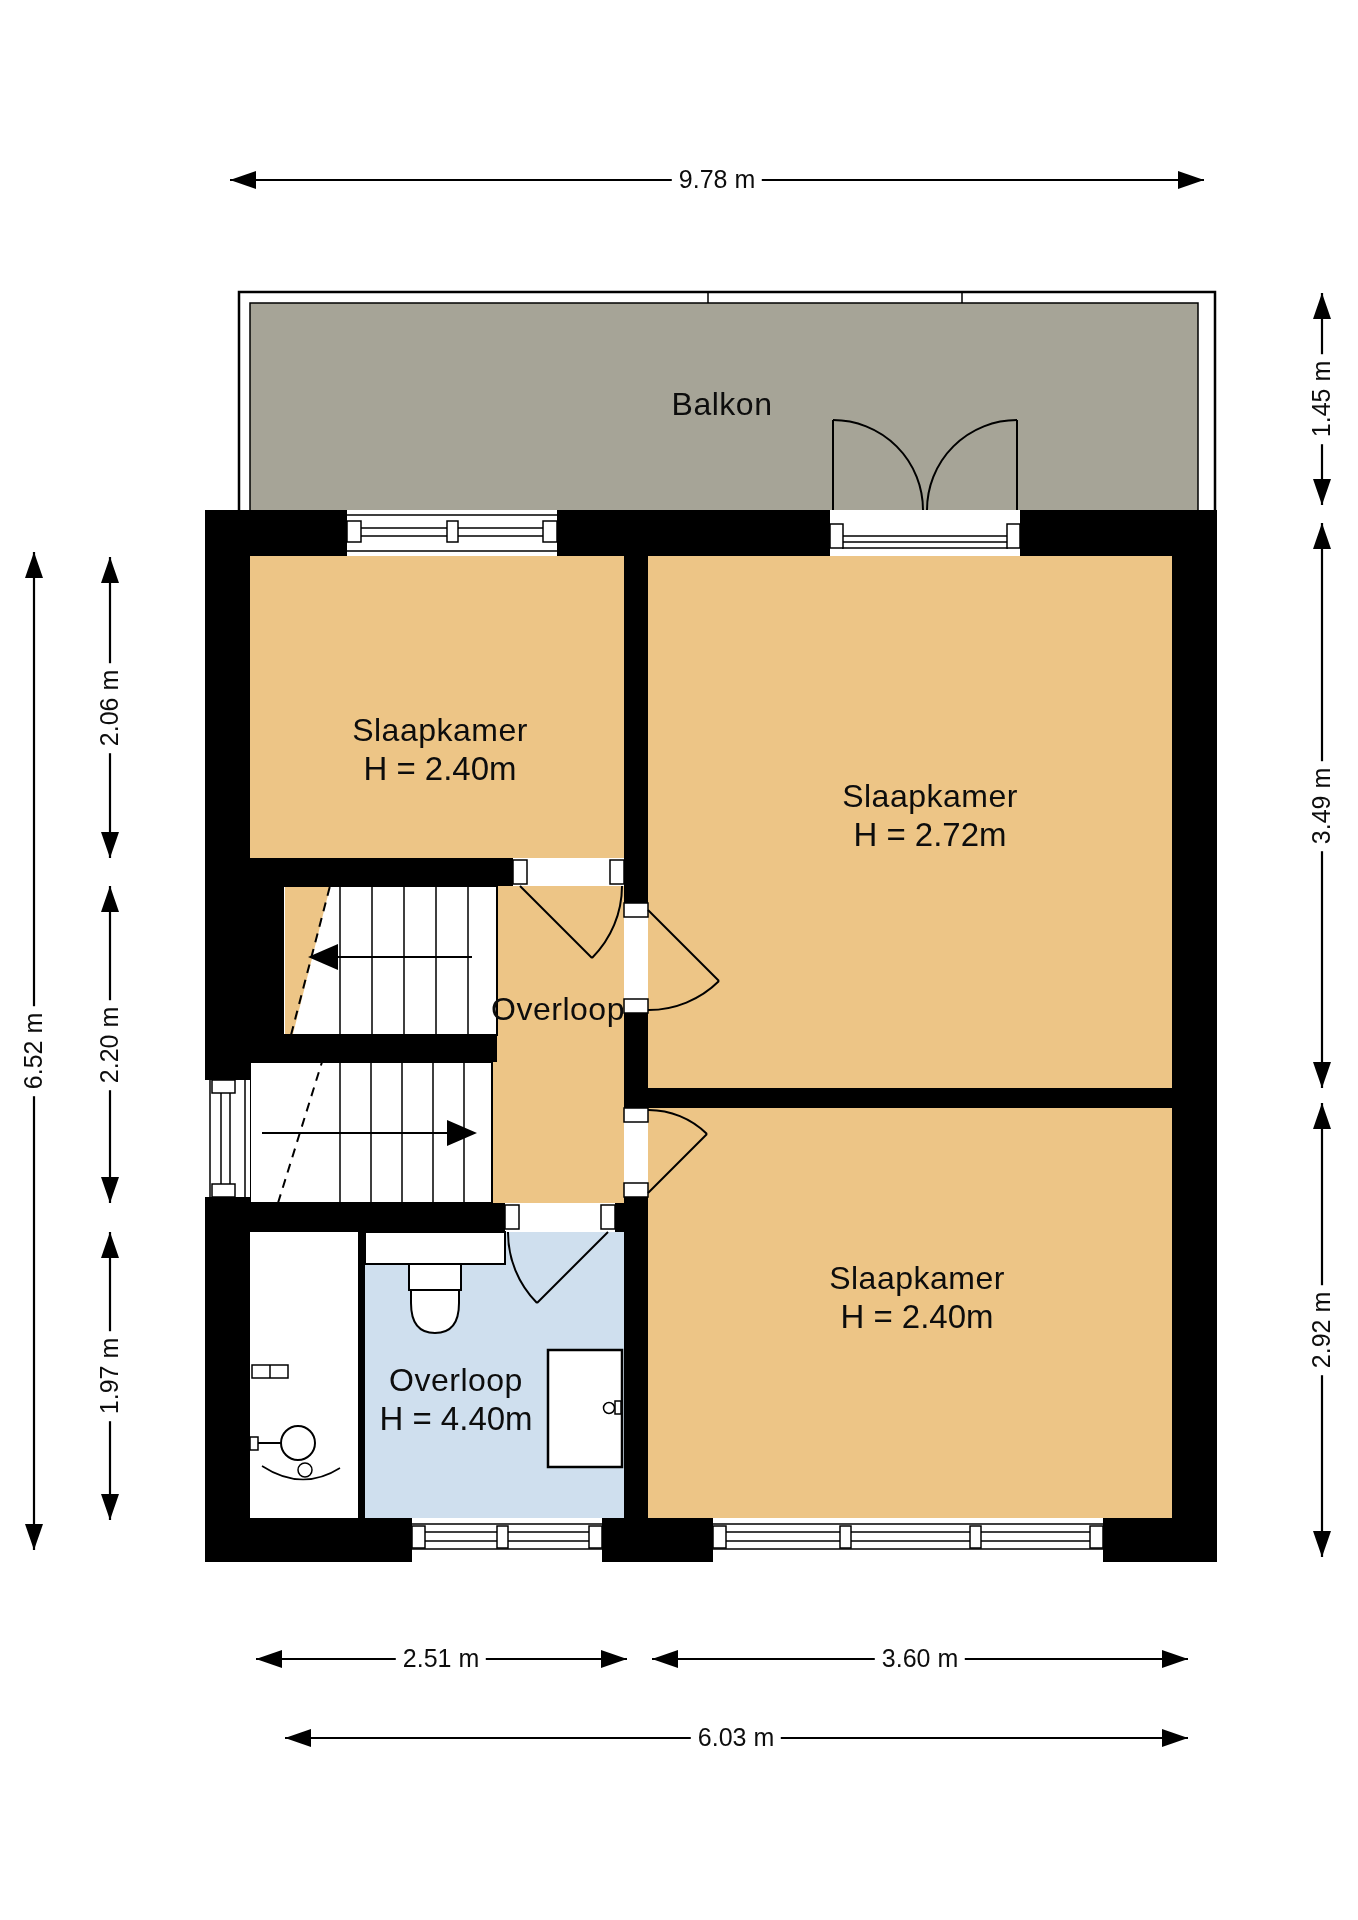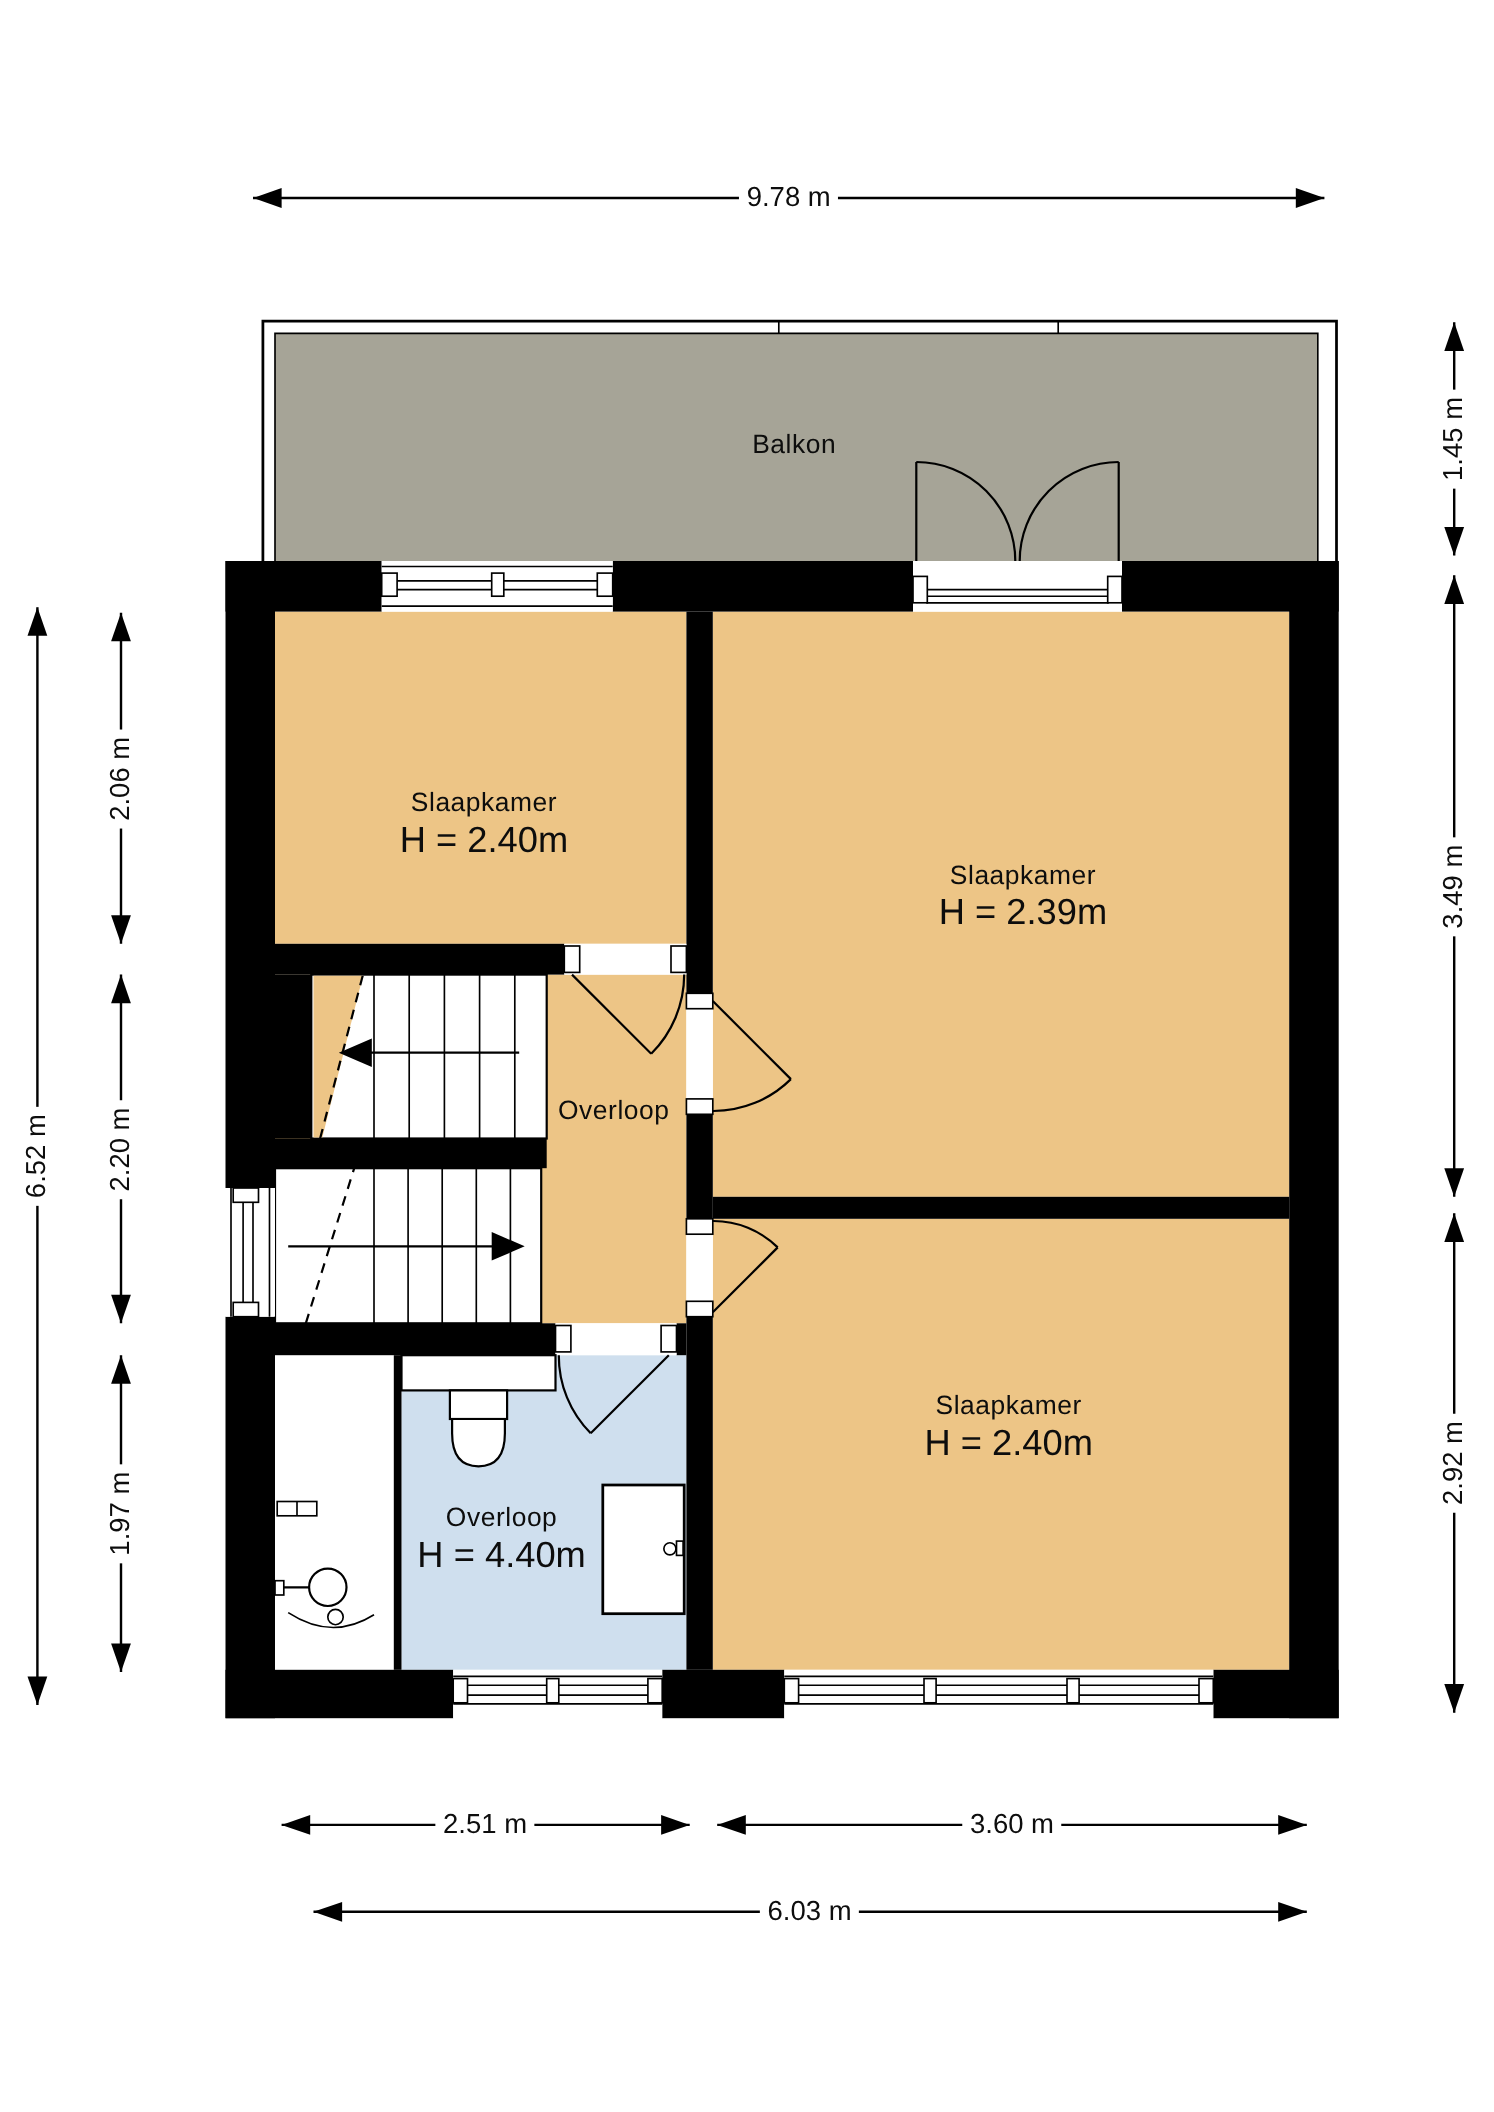--- a/index.html
+++ b/index.html
@@ -10,21 +10,21 @@
           font-family:"Liberation Sans",sans-serif;}
   #plan-svg{position:absolute;left:0;top:0;}
   .floor{fill:var(--floor);}
   .balc{fill:var(--balcony);}
   .bath{fill:var(--bathroom);}
   .wall{fill:var(--wall);}
   .whitefill{fill:#ffffff;}
   .ln{stroke:#000;fill:none;}
   .lbl{position:absolute;transform:translate(-50%,-50%);text-align:center;color:#0d0d0d;
        white-space:nowrap;line-height:1.18;}
-  .room-name{font-size:24px;letter-spacing:.5px;display:block;}
+  .room-name{font-size:32px;letter-spacing:.5px;display:block;}
   .room-h{font-size:33px;display:block;}
   .dim{font-size:25px;background:#fff;padding:0 7px;}
   .dim.v{transform:translate(-50%,-50%) rotate(-90deg);}
 </style>
 </head>
 <body>
 
 <div id="canvas">
 
   <svg id="plan-svg" width="1358" height="1920" viewBox="0 0 1358 1920">
@@ -254,21 +254,21 @@
     <span class="room-name">Balkon</span>
   </div>
 
   <div class="lbl" style="left:440px;top:750px">
     <span class="room-name">Slaapkamer</span>
     <span class="room-h">H = 2.40m</span>
   </div>
 
   <div class="lbl" style="left:930px;top:816px">
     <span class="room-name">Slaapkamer</span>
-    <span class="room-h">H = 2.39m</span>
+    <span class="room-h">H = 2.72m</span>
   </div>
 
   <div class="lbl" style="left:917px;top:1298px">
     <span class="room-name">Slaapkamer</span>
     <span class="room-h">H = 2.40m</span>
   </div>
 
   <div class="lbl" style="left:558px;top:1010px">
     <span class="room-name">Overloop</span>
   </div>

